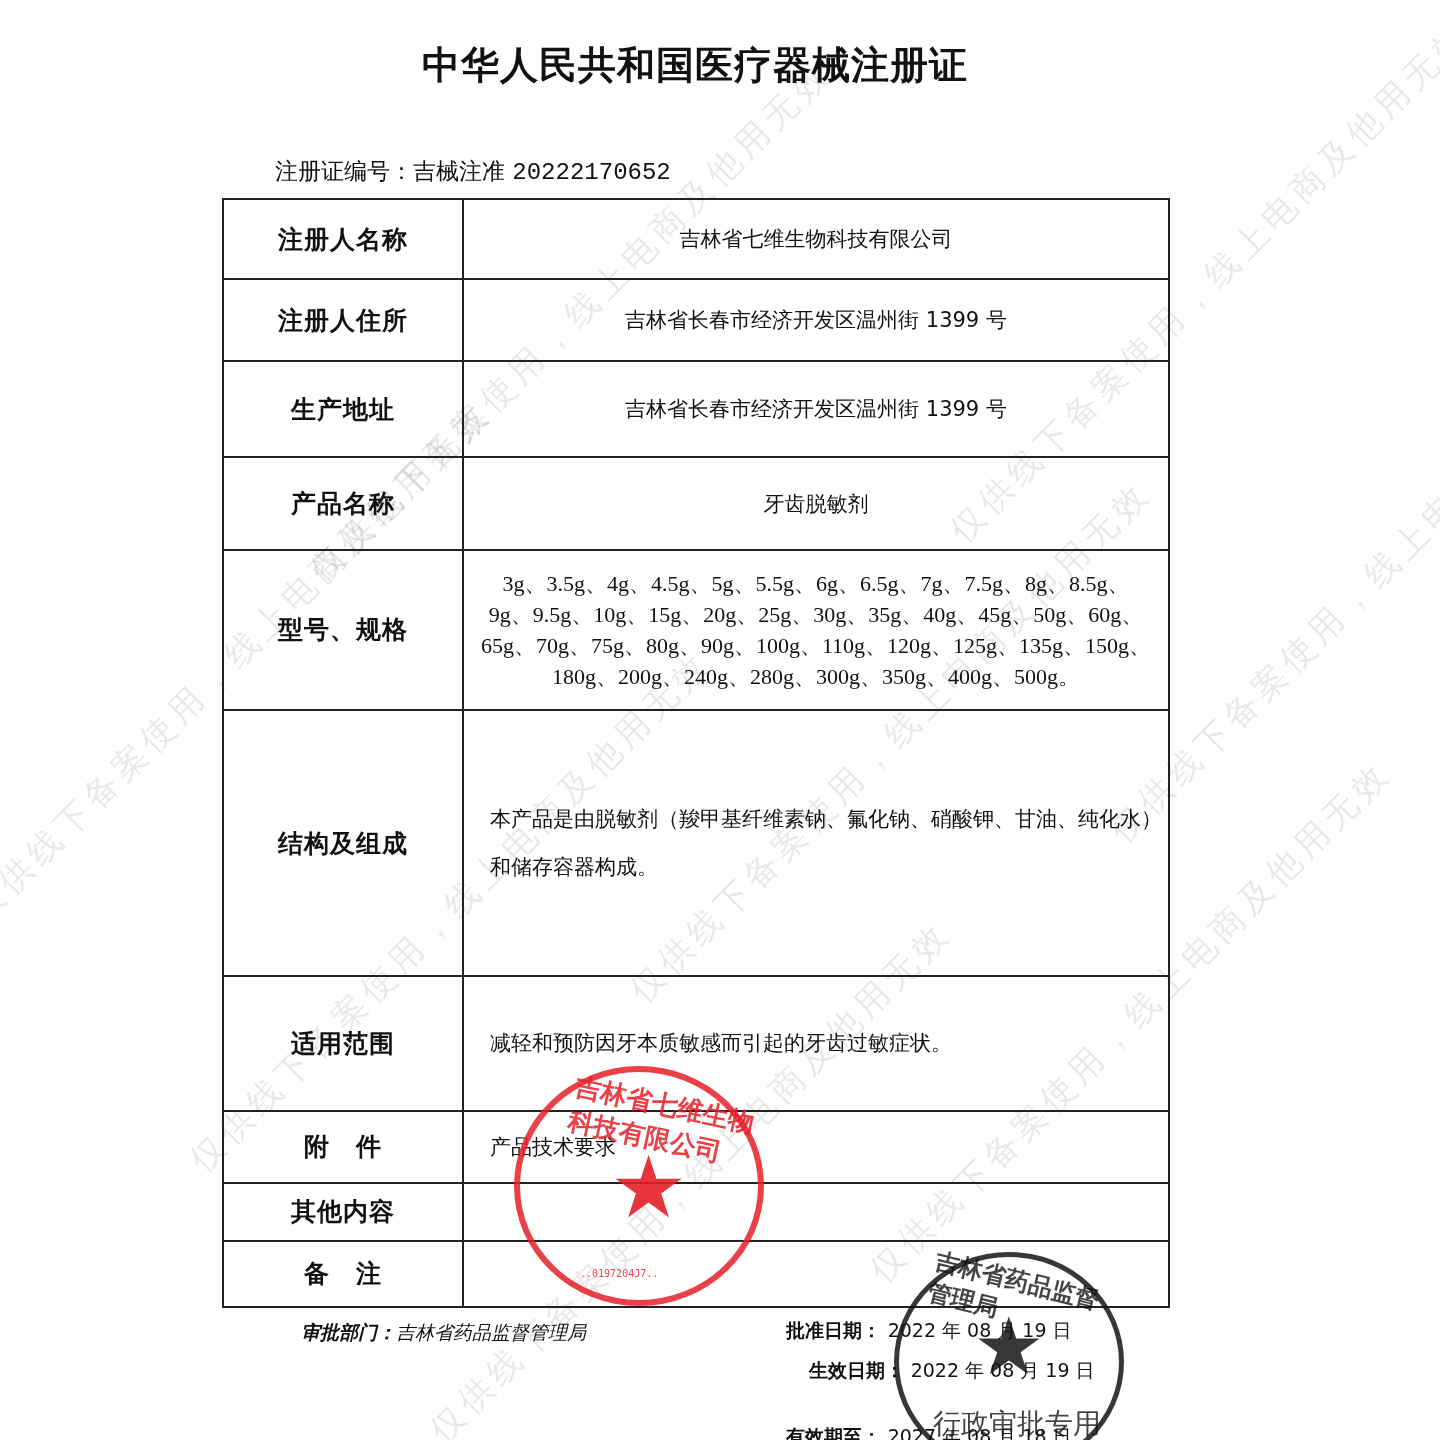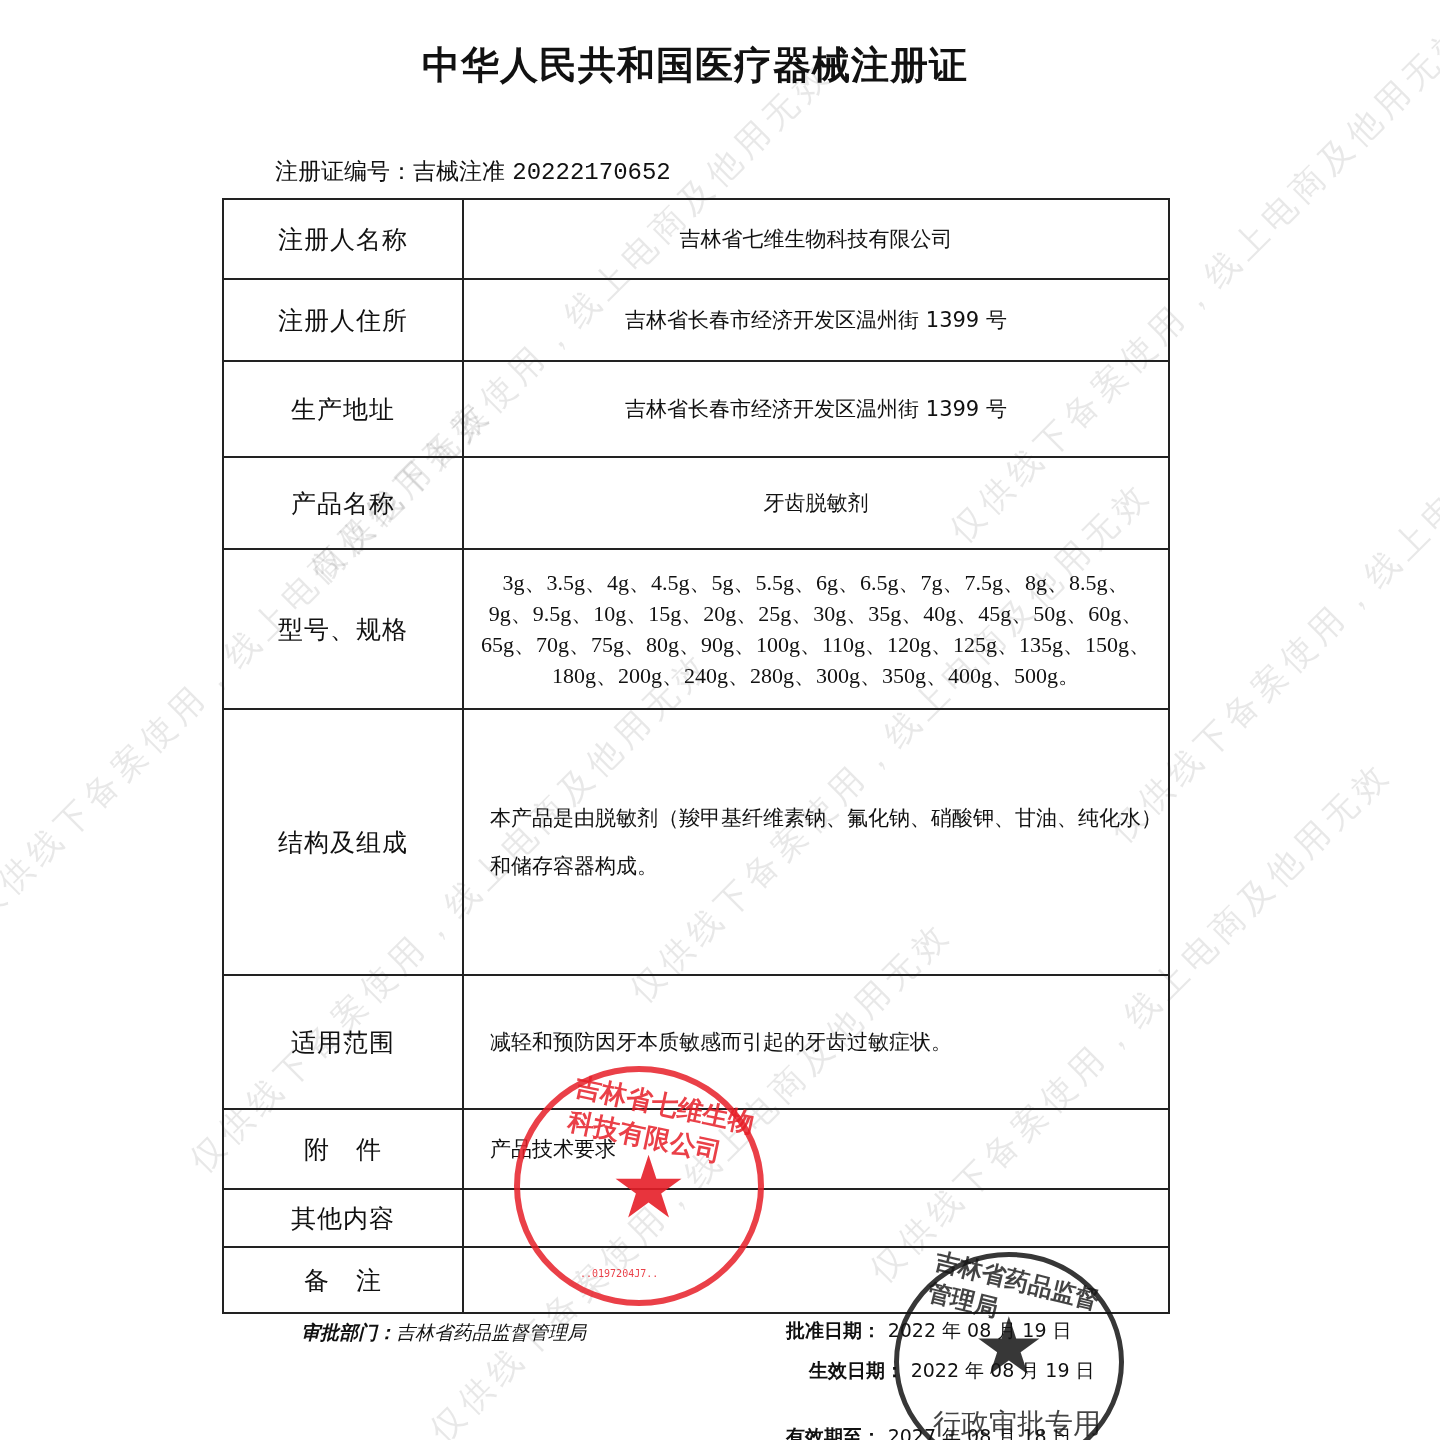--- a/index.html
+++ b/index.html
@@ -15,21 +15,21 @@
     position: absolute; left: 275px; top: 156px; font-size: 23px;
     font-family: "DejaVu Sans", sans-serif;
   }
   .reg-no .num { font-family: Liberation Mono, monospace; font-size: 24px; }
   table.cert {
     position: absolute; left: 222px; top: 198px; width: 948px; height: 1110px;
     border-collapse: collapse; table-layout: fixed;
   }
   table.cert td { border: 2px solid #222; padding: 0; }
   td.label {
-    width: 238px; text-align: center; font-weight: normal; font-size: 25px;
+    width: 238px; text-align: center; font-weight: bold; font-size: 25px;
     font-family: "DejaVu Sans", sans-serif; letter-spacing: 1px;
   }
   td.val { font-size: 21px; text-align: center; font-family: "DejaVu Sans", sans-serif; }
   td.val.left { text-align: left; padding-left: 26px; }
   .specs { font-family: "Liberation Serif", serif; font-size: 22px; line-height: 31px; text-align: center; padding: 0 0; }
   .comp { line-height: 48px; padding-right: 20px; }
   .footer { position: absolute; font-size: 19px; font-family: "DejaVu Sans", sans-serif; font-weight: bold; }
   .footer .v { font-weight: normal; }
   .seal-red {
     position: absolute; left: 514px; top: 1066px; width: 250px; height: 240px; border-radius: 50%;
@@ -99,21 +99,21 @@
     </td>
   </tr>
   <tr style="height:266px">
     <td class="label">结构及组成</td>
     <td class="val left comp">本产品是由脱敏剂（羧甲基纤维素钠、氟化钠、硝酸钾、甘油、纯化水）和储存容器构成。</td>
   </tr>
   <tr style="height:134px">
     <td class="label">适用范围</td>
     <td class="val left">减轻和预防因牙本质敏感而引起的牙齿过敏症状。</td>
   </tr>
-  <tr style="height:80px">
+  <tr style="height:72px">
     <td class="label">附　件</td>
     <td class="val left">产品技术要求</td>
   </tr>
   <tr style="height:58px">
     <td class="label">其他内容</td>
     <td class="val left"></td>
   </tr>
   <tr style="height:66px">
     <td class="label">备　注</td>
     <td class="val left"></td>

